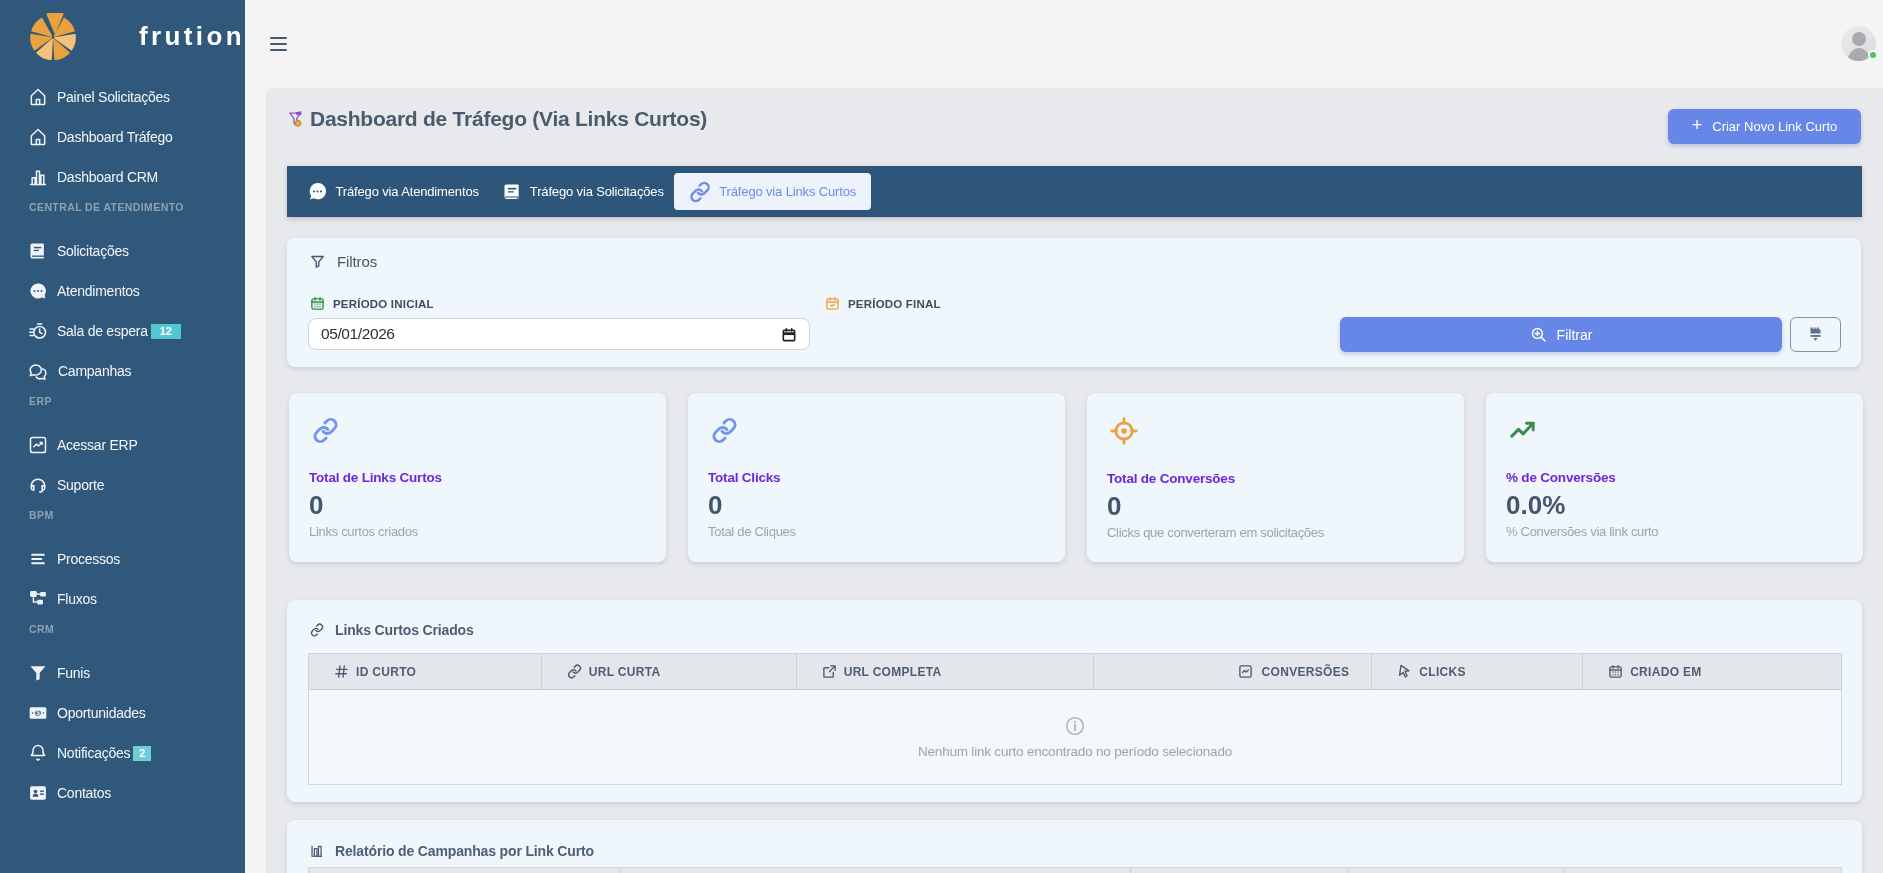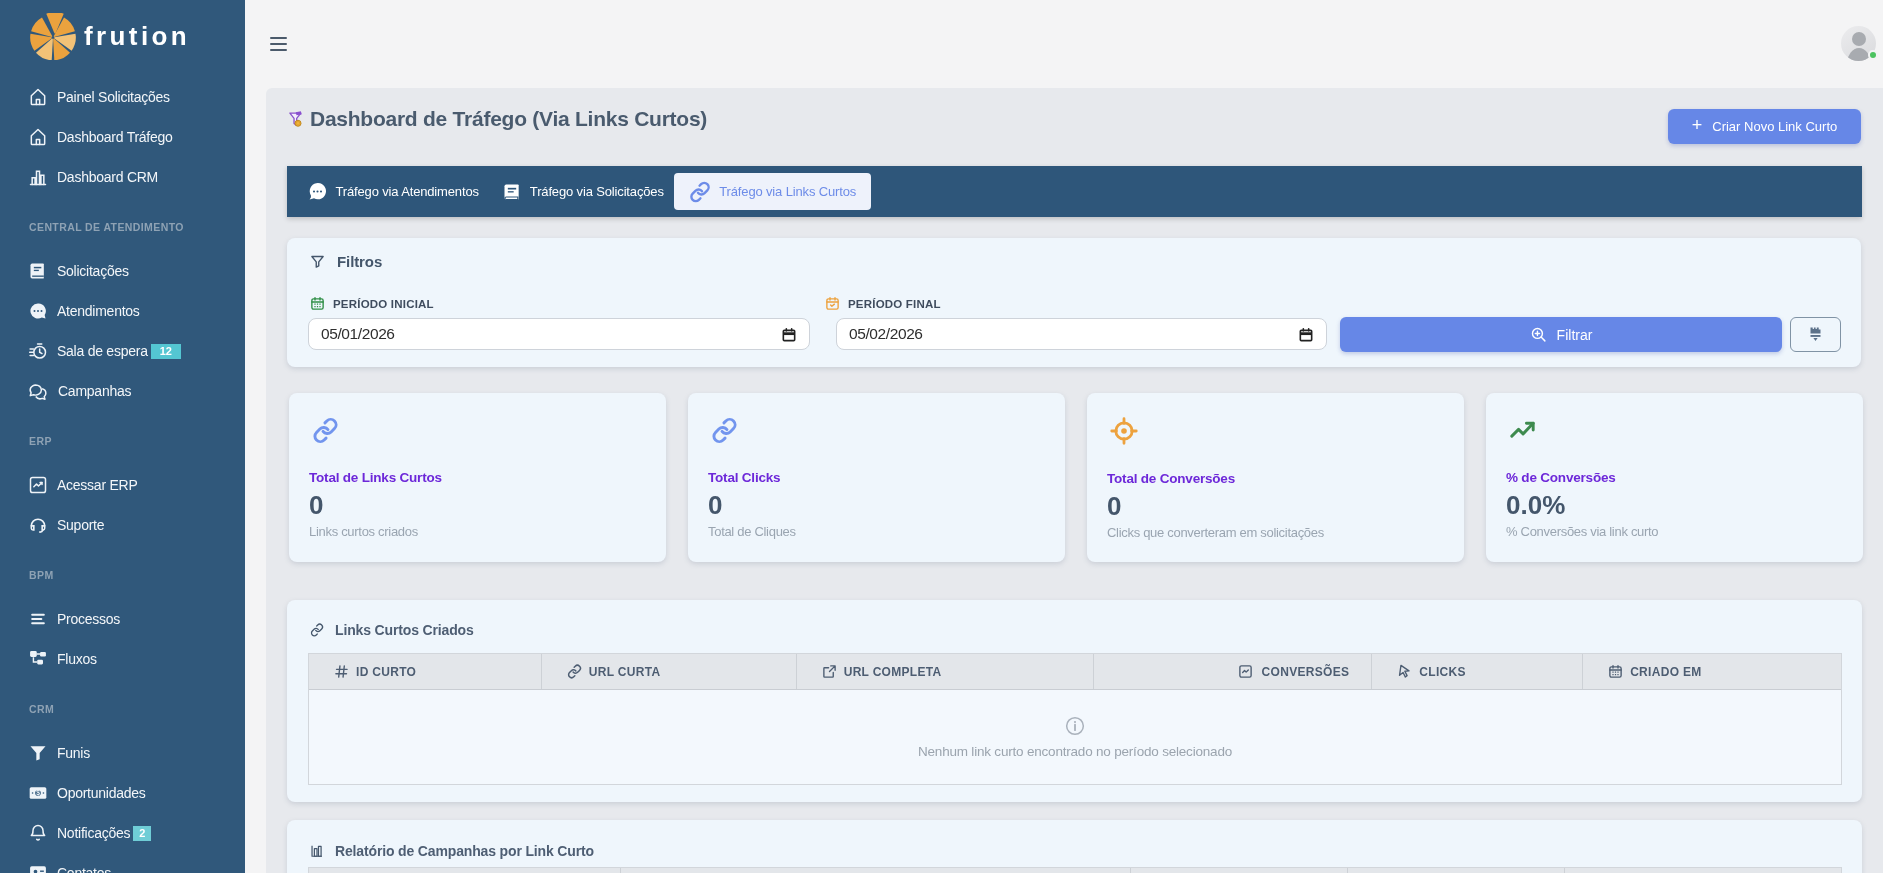--- a/index.html
+++ b/index.html
@@ -1,45 +1,45 @@
 <!DOCTYPE html>
 <html lang="pt-br"><head>
 <meta charset="utf-8">
 <style>
 *{margin:0;padding:0;box-sizing:border-box;}
 html,body{width:1883px;height:873px;overflow:hidden;font-family:"Liberation Sans",sans-serif;}
 body{background:#f4f4f5;position:relative;}
 .sidebar{position:absolute;left:0;top:0;width:245px;height:873px;background:#30587B;z-index:5;}
-.logo{display:flex;align-items:center;padding:13px 0 0 30px;}
+.logo{display:flex;align-items:center;padding:13px 0 0 30px;justify-content:space-between;}
 .logo-text{color:#fff;font-size:26px;letter-spacing:3.4px;margin-left:8px;font-weight:700;}
 .menu{list-style:none;margin-top:17px;}
 .menu li{display:flex;align-items:center;height:40px;padding-left:28px;color:#f3f6f9;font-size:14px;letter-spacing:-.25px;}
 .menu li svg{margin-right:9px;flex:0 0 auto;}
-.menu li.sec{height:20px;margin-top:20px;color:#8ea2b4;font-size:10.5px;letter-spacing:.4px;font-weight:700;padding-left:29px;}
+.menu li.sec{height:20px;color:#8ea2b4;font-size:10.5px;letter-spacing:.4px;font-weight:700;padding-left:29px;}
 .menu li.sec + li{margin-top:14px;}
 .badge{background:#54c6d2;color:#fff;font-size:11px;font-weight:700;border-radius:0;padding:1.5px 9px;margin-left:3px;letter-spacing:0;}
 .main{position:absolute;left:245px;top:0;right:0;height:873px;background:#f4f4f5;}
 .hamb{position:absolute;left:25px;top:37px;width:17px;height:14px;display:flex;flex-direction:column;justify-content:space-between;}
 .hamb span{display:block;height:2px;background:#4b5a6b;border-radius:1px;}
 .avatar{position:absolute;right:7px;top:26px;width:35px;height:35px;border-radius:50%;background:linear-gradient(145deg,#ececee,#d9dadd);overflow:hidden;}
 .avatar .head{position:absolute;left:50%;top:6px;transform:translateX(-50%);width:14px;height:14px;border-radius:50%;background:#a8abb0;}
 .avatar .bod{position:absolute;left:50%;top:22px;transform:translateX(-50%);width:24px;height:16px;border-radius:50% 50% 0 0/100% 100% 0 0;background:#a8abb0;}
 .dot{position:absolute;right:5px;top:50px;width:10px;height:10px;border-radius:50%;background:#4cc360;border:2px solid #f2f3f4;}
 .content{position:absolute;left:21px;top:88px;right:0;bottom:0;background:#e7e9ed;border-radius:6px 0 0 0;}
 .titlerow{position:absolute;left:22px;top:19px;display:flex;align-items:center;}
 h1{font-size:21px;font-weight:700;color:#4a5b6e;margin-left:5px;letter-spacing:-.25px;}
 .newbtn{position:absolute;right:22px;top:21px;width:193px;height:35px;background:#6687e7;border-radius:6px;color:#fff;font-size:13px;display:flex;align-items:center;justify-content:center;box-shadow:0 2px 4px rgba(80,100,180,.3);}
 .newbtn .plus{font-size:18px;font-weight:400;margin-right:10px;position:relative;top:-1px;}
 .tabbar{position:absolute;left:21px;top:78px;width:1575px;height:51px;background:#2E567A;display:flex;align-items:center;padding:0 8px;box-shadow:0 2px 5px rgba(0,0,0,.18);}
 .tab{display:flex;align-items:center;color:#fff;font-size:13px;font-weight:400;letter-spacing:-.15px;padding:0 11.5px;height:37px;border-radius:4px;}
 .tab svg{margin-right:8px;}
 .tab.active{background:#eef2fb;color:#6d8ce8;font-weight:400;margin-left:-1px;padding:0 15px;}
 .filters{position:absolute;left:21px;top:150px;width:1574px;height:129px;background:#eff6fc;border-radius:8px;box-shadow:0 2px 5px rgba(120,130,150,.25);}
 .fhead{display:flex;align-items:center;padding:15px 0 0 23px;}
-.fhead span{font-size:15px;font-weight:700;color:#44566b;margin-left:12px;letter-spacing:-.1px;}
+.fhead span{font-size:15px;font-weight:400;color:#44566b;margin-left:12px;letter-spacing:-.1px;}
 .flabel{position:absolute;top:58px;font-size:11.5px;font-weight:700;letter-spacing:.2px;color:#3f4c5e;display:flex;align-items:center;}
 .flabel svg{margin-right:8px;}
 .finput{position:absolute;top:80px;height:32px;background:#fff;border:1px solid #ced3da;border-radius:8px;font-size:15.5px;letter-spacing:-.4px;color:#2f2f2f;display:flex;align-items:center;padding-left:12px;}
 .calglyph{position:absolute;right:12px;top:8px;}
 .filtrarbtn{position:absolute;left:1053px;top:79px;width:442px;height:35px;background:#6687e7;border-radius:6px;color:#fff;font-size:14px;display:flex;align-items:center;justify-content:center;box-shadow:0 2px 4px rgba(80,100,180,.3);}
 .clearbtn{position:absolute;left:1503px;top:79px;width:51px;height:35px;border:1px solid #8093a5;border-radius:6px;display:flex;align-items:center;justify-content:center;}
 .cards{position:absolute;left:23px;top:305px;width:1574px;display:flex;gap:22px;}
 .card{flex:1;height:169px;background:#eff6fc;border-radius:8px;box-shadow:0 2px 5px rgba(120,130,150,.25);padding:24px 20px 0 20px;}
 .card > svg{margin-left:3px;}
 .card h3{font-size:13.5px;font-weight:700;color:#6d28d9;margin-top:22px;letter-spacing:-.2px;line-height:16px;}
@@ -216,27 +216,20 @@
             <path d="M3 9.5h18M8 2.5v4M16 2.5v4" stroke-linecap="round"></path>
             <path d="m9 14.5 2 2 4-3.5" stroke-linecap="round" stroke-linejoin="round"></path>
           </svg>PERÍODO FINAL</div>
       <div class="finput" style="left:21px;width:502px;">05/01/2026
         <svg class="calglyph" width="16" height="16" viewBox="0 0 24 24" fill="none" stroke="#222" stroke-width="2.4">
             <rect x="3.5" y="5" width="17" height="15.5" rx="1.5"></rect>
             <path d="M3.5 10h17" stroke-width="4.2"></path>
             <path d="M8 2.8v3M16 2.8v3" stroke-linecap="round"></path>
           </svg>
       </div>
-      <div class="finput" style="left:549px;width:491px;">05/02/2026
-        <svg class="calglyph" width="16" height="16" viewBox="0 0 24 24" fill="none" stroke="#222" stroke-width="2.4">
-            <rect x="3.5" y="5" width="17" height="15.5" rx="1.5"></rect>
-            <path d="M3.5 10h17" stroke-width="4.2"></path>
-            <path d="M8 2.8v3M16 2.8v3" stroke-linecap="round"></path>
-          </svg>
-      </div>
       <div class="filtrarbtn"><svg style="margin-right:10px" width="17" height="17" viewBox="0 0 24 24" fill="none" stroke="#fff" stroke-width="2">
             <circle cx="10.5" cy="10.5" r="7"></circle>
             <path d="m16 16 5 5" stroke-linecap="round"></path>
             <path d="M7.5 10.5h6M10.5 7.5v6" stroke-linecap="round"></path>
           </svg>Filtrar</div>
       <div class="clearbtn">
           <svg width="11" height="15" viewBox="0 0 11 15" fill="#5c7189">
             <path d="M0.5 0.5h2.2v1.6h1.2V0.5h1.7v1.6h1.2V0.5h1.9  v2.1h1.8v3.9H0.5Z"></path>
             <path d="M0.5 8h10v1.9h-10Z"></path>
             <path d="M3.4 11h4.2L5.5 14Z"></path>

